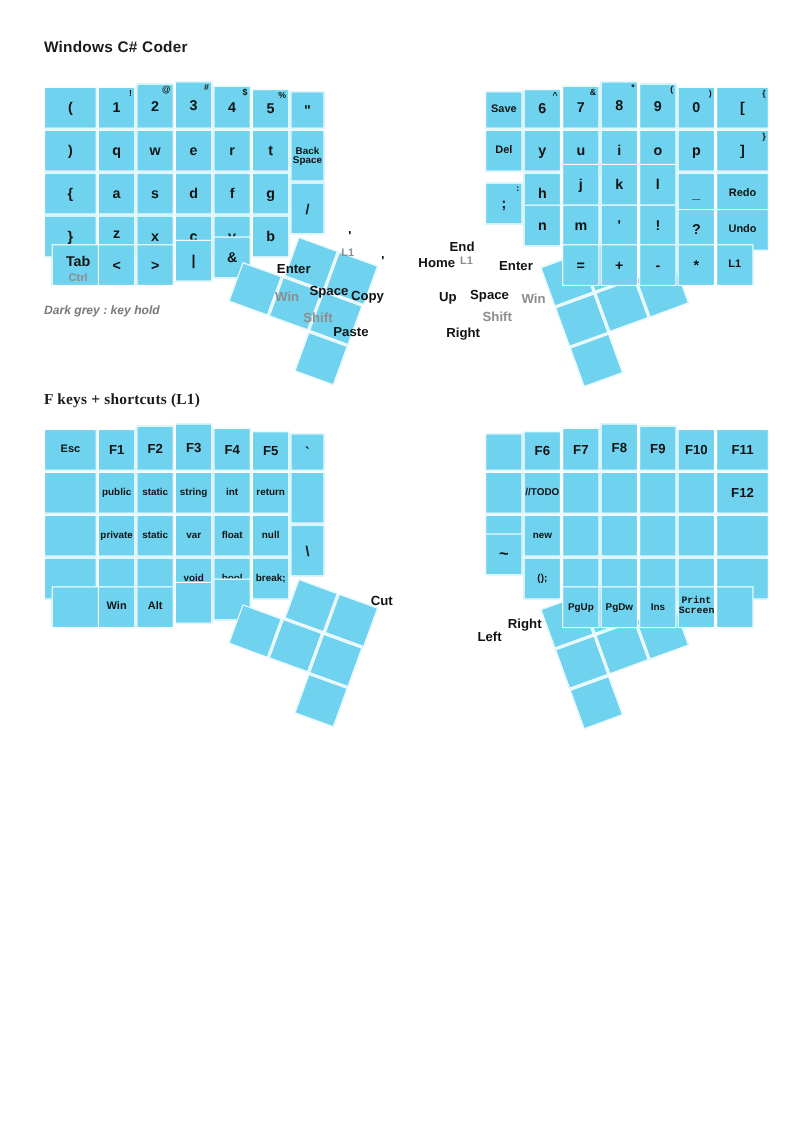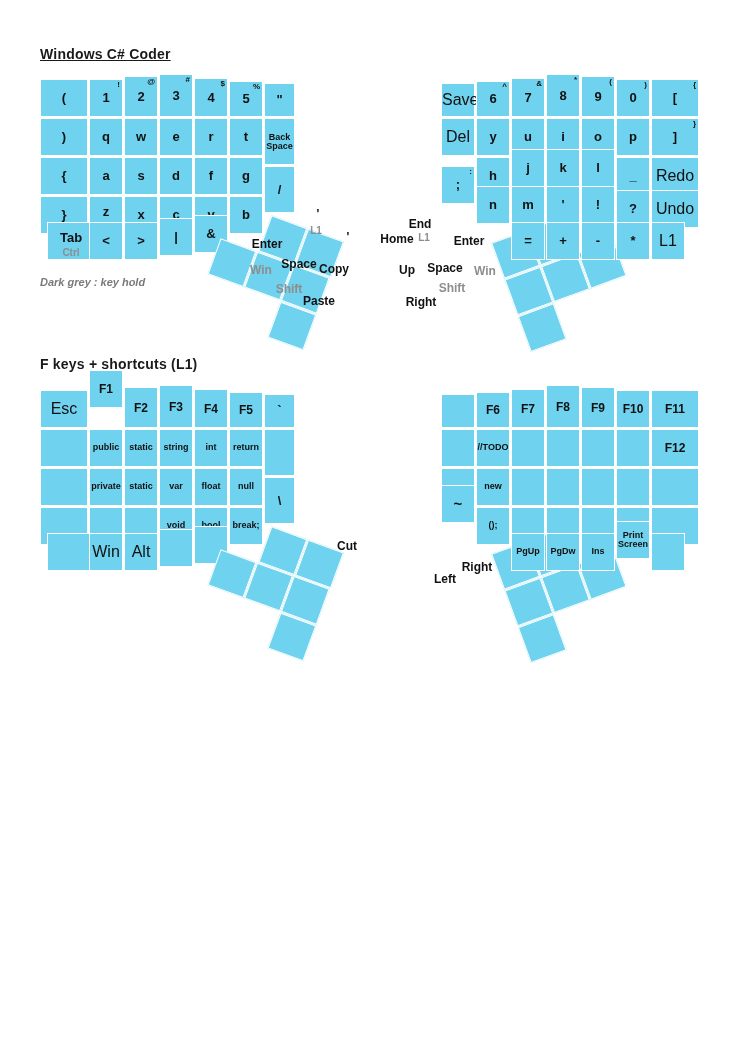--- a/index.html
+++ b/index.html
@@ -43,21 +43,21 @@
   
   .c {
     left: 0;
     right: 0;
     top: 50%;
     transform: translateY(-50%);
     font-size: 13px;
     font-weight: bold;
     color: #111111;
   }
-  .c.sm { font-size: 16px; font-weight: normal; }
+  .c.sm { font-size: 10px; font-weight: bold; }
   .c.xs { font-size: 9px; font-weight: bold; }
   .c.md { font-size: 12px; font-weight: bold; }
   .c.lg { font-size: 15px; font-weight: bold; }
   
   .tr {
     right: 2px;
     top: 1px;
     font-size: 8px;
     font-weight: bold;
     color: #111111;
@@ -81,21 +81,21 @@
     white-space: pre;
     line-height: 1.05;
     text-align: center;
   }
   .thumb-lbl.grey { color: #8e8e8e; }
   .thumb-lbl.sm { font-size: 10px; }
 </style>
 </head>
 <body>
 
-<div class="layer-title" style="left:40px; top:46px;text-decoration:underline;">Windows C# Coder</div>
+<div class="layer-title" style="left:40px; top:34px;">Windows C# Coder</div>
 
 <div class="key" style="left:40px; top:79px; width:48px; height:38px;">
   <span class="lbl c">(</span>
 </div>
 <div class="key" style="left:89px; top:79px; width:34px; height:38px;">
   <span class="lbl tr">!</span>
   <span class="lbl c">1</span>
 </div>
 <div class="key" style="left:124px; top:76px; width:34px; height:41px;">
   <span class="lbl tr">@</span>
@@ -341,26 +341,26 @@
 </div>
 <div class="key" style="left:616px; top:222px; width:34px; height:38px;">
   <span class="lbl c">*</span>
 </div>
 <div class="key" style="left:651px; top:222px; width:34px; height:38px;">
   <span class="lbl c sm">L1</span>
 </div>
 
 <div class="note" style="left:40px; top:276px;font-style:italic;">Dark grey : key hold</div>
 
-<div class="layer-title" style="left:40px; top:356px;">F keys + shortcuts (L1)</div>
+<div class="layer-title" style="left:40px; top:356px;font-family:Liberation Serif, serif;">F keys + shortcuts (L1)</div>
 
 <div class="key" style="left:40px; top:390px; width:48px; height:38px;">
   <span class="lbl c sm">Esc</span>
 </div>
-<div class="key" style="left:89px; top:370px; width:34px; height:38px;">
+<div class="key" style="left:89px; top:390px; width:34px; height:38px;">
   <span class="lbl c md">F1</span>
 </div>
 <div class="key" style="left:124px; top:387px; width:34px; height:41px;">
   <span class="lbl c md">F2</span>
 </div>
 <div class="key" style="left:159px; top:385px; width:34px; height:43px;">
   <span class="lbl c md">F3</span>
 </div>
 <div class="key" style="left:194px; top:389px; width:34px; height:39px;">
   <span class="lbl c md">F4</span>
@@ -562,19 +562,19 @@
 
 <div class="key" style="left:511px; top:533px; width:34px; height:38px;">
   <span class="lbl c xs">PgUp</span>
 </div>
 <div class="key" style="left:546px; top:533px; width:34px; height:38px;">
   <span class="lbl c xs">PgDw</span>
 </div>
 <div class="key" style="left:581px; top:533px; width:34px; height:38px;">
   <span class="lbl c xs">Ins</span>
 </div>
-<div class="key" style="left:616px; top:521px; width:34px; height:38px;">
+<div class="key" style="left:616px; top:533px; width:34px; height:38px;font-family:Liberation Mono, monospace;">
   <span class="lbl c xs">Print
 Screen</span>
 </div>
 <div class="key" style="left:651px; top:533px; width:34px; height:38px;">
   <span class="lbl c xs"></span>
 </div>
 
 </body></html>

